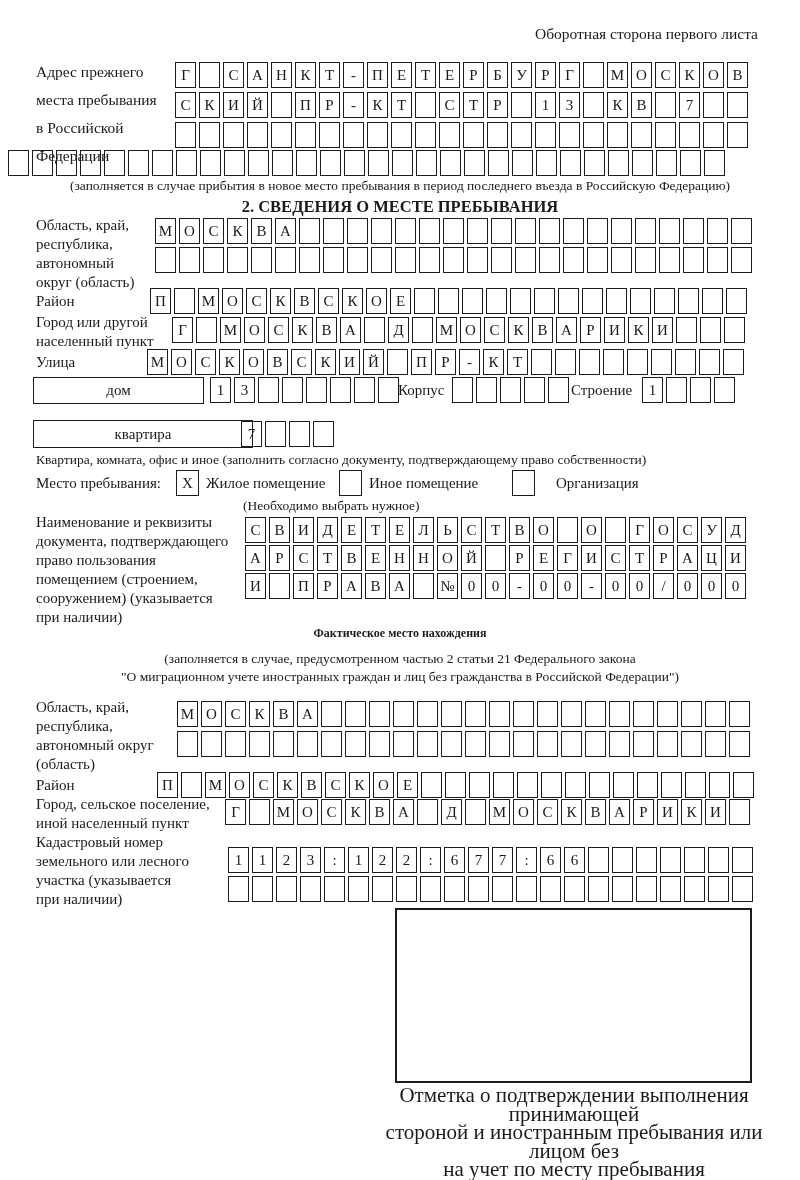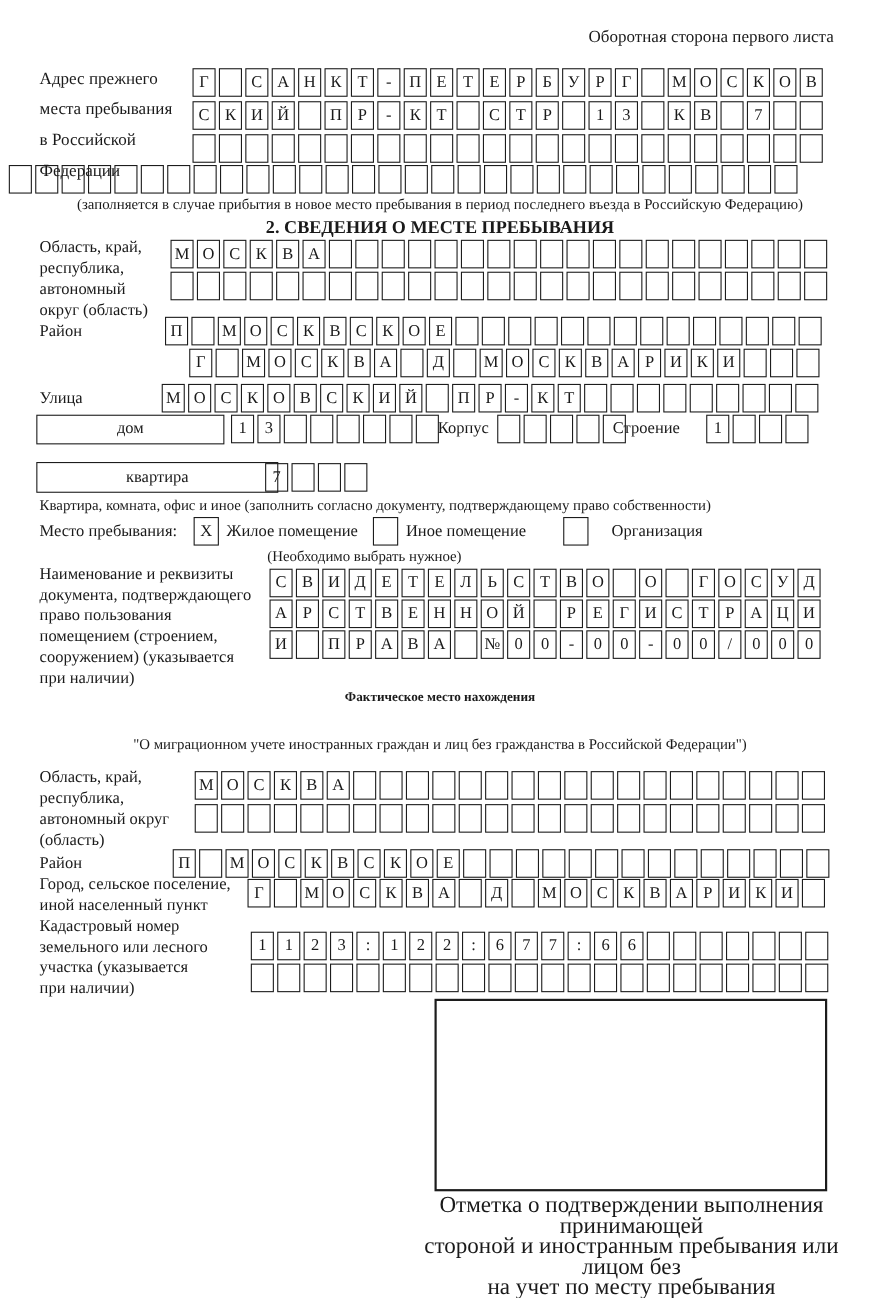--- a/index.html
+++ b/index.html
@@ -233,20 +233,24 @@
       <div class="cell"></div>
       <div class="cell"></div>
       <div class="cell"></div>
       <div class="cell"></div>
       <div class="cell"></div>
       <div class="cell"></div>
       <div class="cell"></div>
       <div class="cell"></div>
     </div>
 
+  <div class="lines lh19" style="left:36px;top:313px">
+      <div>Город или другой</div>
+      <div>населенный пункт</div>
+    </div>
   <div class="cellrow" style="left:172px;top:317px">
       <div class="cell">Г</div>
       <div class="cell"></div>
       <div class="cell">М</div>
       <div class="cell">О</div>
       <div class="cell">С</div>
       <div class="cell">К</div>
       <div class="cell">В</div>
       <div class="cell">А</div>
       <div class="cell"></div>
@@ -308,21 +312,21 @@
       <div class="cell"></div>
     </div>
   <div class="lbl" style="left:398px;top:381px">Корпус</div>
   <div class="cellrow" style="left:452px;top:377px">
       <div class="cell"></div>
       <div class="cell"></div>
       <div class="cell"></div>
       <div class="cell"></div>
       <div class="cell"></div>
     </div>
-  <div class="lbl" style="left:557px;top:381px">Строение</div>
+  <div class="lbl" style="left:571px;top:381px">Строение</div>
   <div class="cellrow" style="left:642px;top:377px">
       <div class="cell">1</div>
       <div class="cell"></div>
       <div class="cell"></div>
       <div class="cell"></div>
     </div>
 
   <div class="wbox" style="left:33px;top:420px;width:220px;height:28px">квартира</div>
   <div class="cellrow" style="left:241px;top:421px">
       <div class="cell">7</div>
@@ -413,20 +417,21 @@
       <div class="cell">-</div>
       <div class="cell">0</div>
       <div class="cell">0</div>
       <div class="cell">/</div>
       <div class="cell">0</div>
       <div class="cell">0</div>
       <div class="cell">0</div>
     </div>
 
   <div class="lbl center bold" style="top:624px;font-size:12px">Фактическое место нахождения</div>
+  <div class="note center" style="top:651px">(заполняется в случае, предусмотренном частью 2 статьи 21 Федерального закона</div>
   <div class="note center" style="top:669px">"О миграционном учете иностранных граждан и лиц без гражданства в Российской Федерации")</div>
 
   <div class="lines lh19" style="left:36px;top:698px">
       <div>Область, край,</div>
       <div>республика,</div>
       <div>автономный округ</div>
       <div>(область)</div>
     </div>
   <div class="cellrow" style="left:177px;top:701px">
       <div class="cell">М</div>

